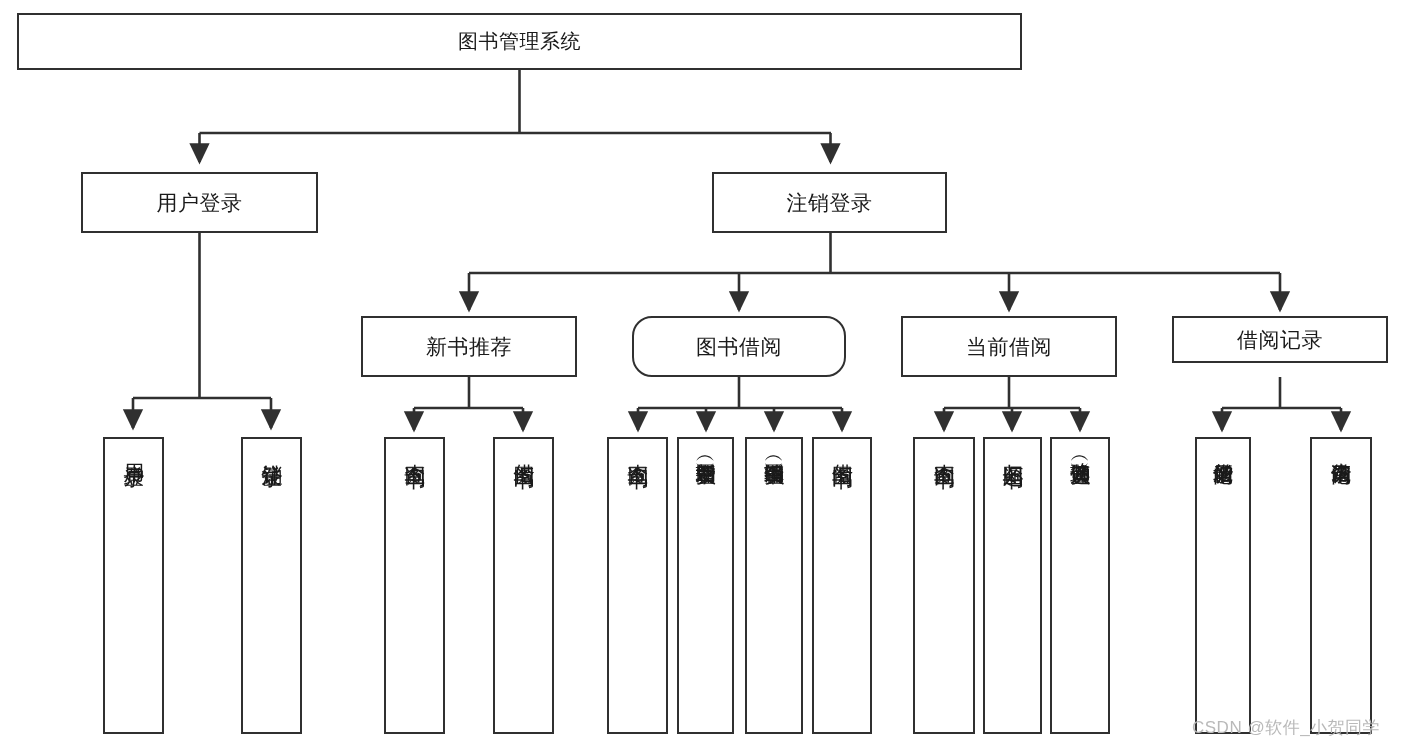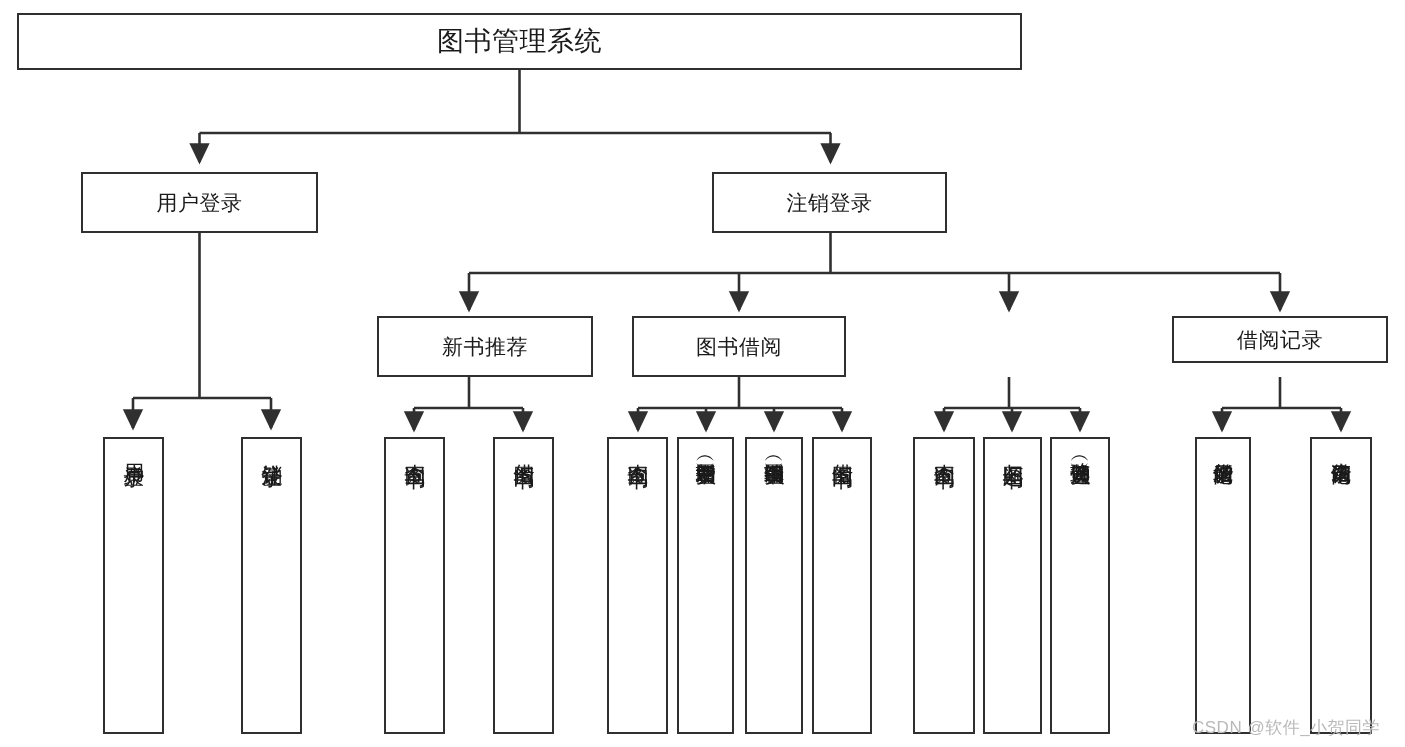--- a/index.html
+++ b/index.html
@@ -40,21 +40,21 @@
     display: block;
     text-align: center;
     line-height: 1.12;
     letter-spacing: 0.5px;
   }
   .node.horizontal .label {
     font-size: 21px;
     white-space: nowrap;
   }
   .node.root .label {
-    font-size: 27px;
+    font-size: 20px;
   }
   .node.vertical {
     align-items: flex-start;
     justify-content: center;
     padding-top: 8px;
   }
   .node.vertical .label {
     writing-mode: vertical-rl;
     text-orientation: upright;
     font-size: 21px;
@@ -134,25 +134,28 @@
     <span class="label">图书管理系统</span>
   </div>
 
   <div class="node horizontal" style="left:81px; top:172px; width:237px; height:61px;">
     <span class="label">用户登录</span>
   </div>
   <div class="node horizontal" style="left:712px; top:172px; width:235px; height:61px;">
     <span class="label">注销登录</span>
   </div>
 
-  <div class="node horizontal" style="left:361px; top:316px; width:216px; height:61px;margin-left:16px;">
+  <div class="node horizontal" style="left:361px; top:316px; width:216px; height:61px;">
     <span class="label">新书推荐</span>
   </div>
-  <div class="node horizontal" style="left:632px; top:316px; width:214px; height:61px;">
+  <div class="node horizontal" style="left:632px; top:316px; width:214px; height:61px;border-radius:20px;">
     <span class="label">图书借阅</span>
+  </div>
+  <div class="node horizontal" style="left:901px; top:316px; width:216px; height:61px;">
+    <span class="label">当前借阅</span>
   </div>
   <div class="node horizontal" style="left:1172px; top:316px; width:216px; height:47px;">
     <span class="label">借阅记录</span>
   </div>
 
   <div class="node vertical" style="left:103px; top:437px; width:61px; height:297px;">
     <span class="label">用户登录</span>
   </div>
   <div class="node vertical" style="left:241px; top:437px; width:61px; height:297px;">
     <span class="label">注销登录</span>

